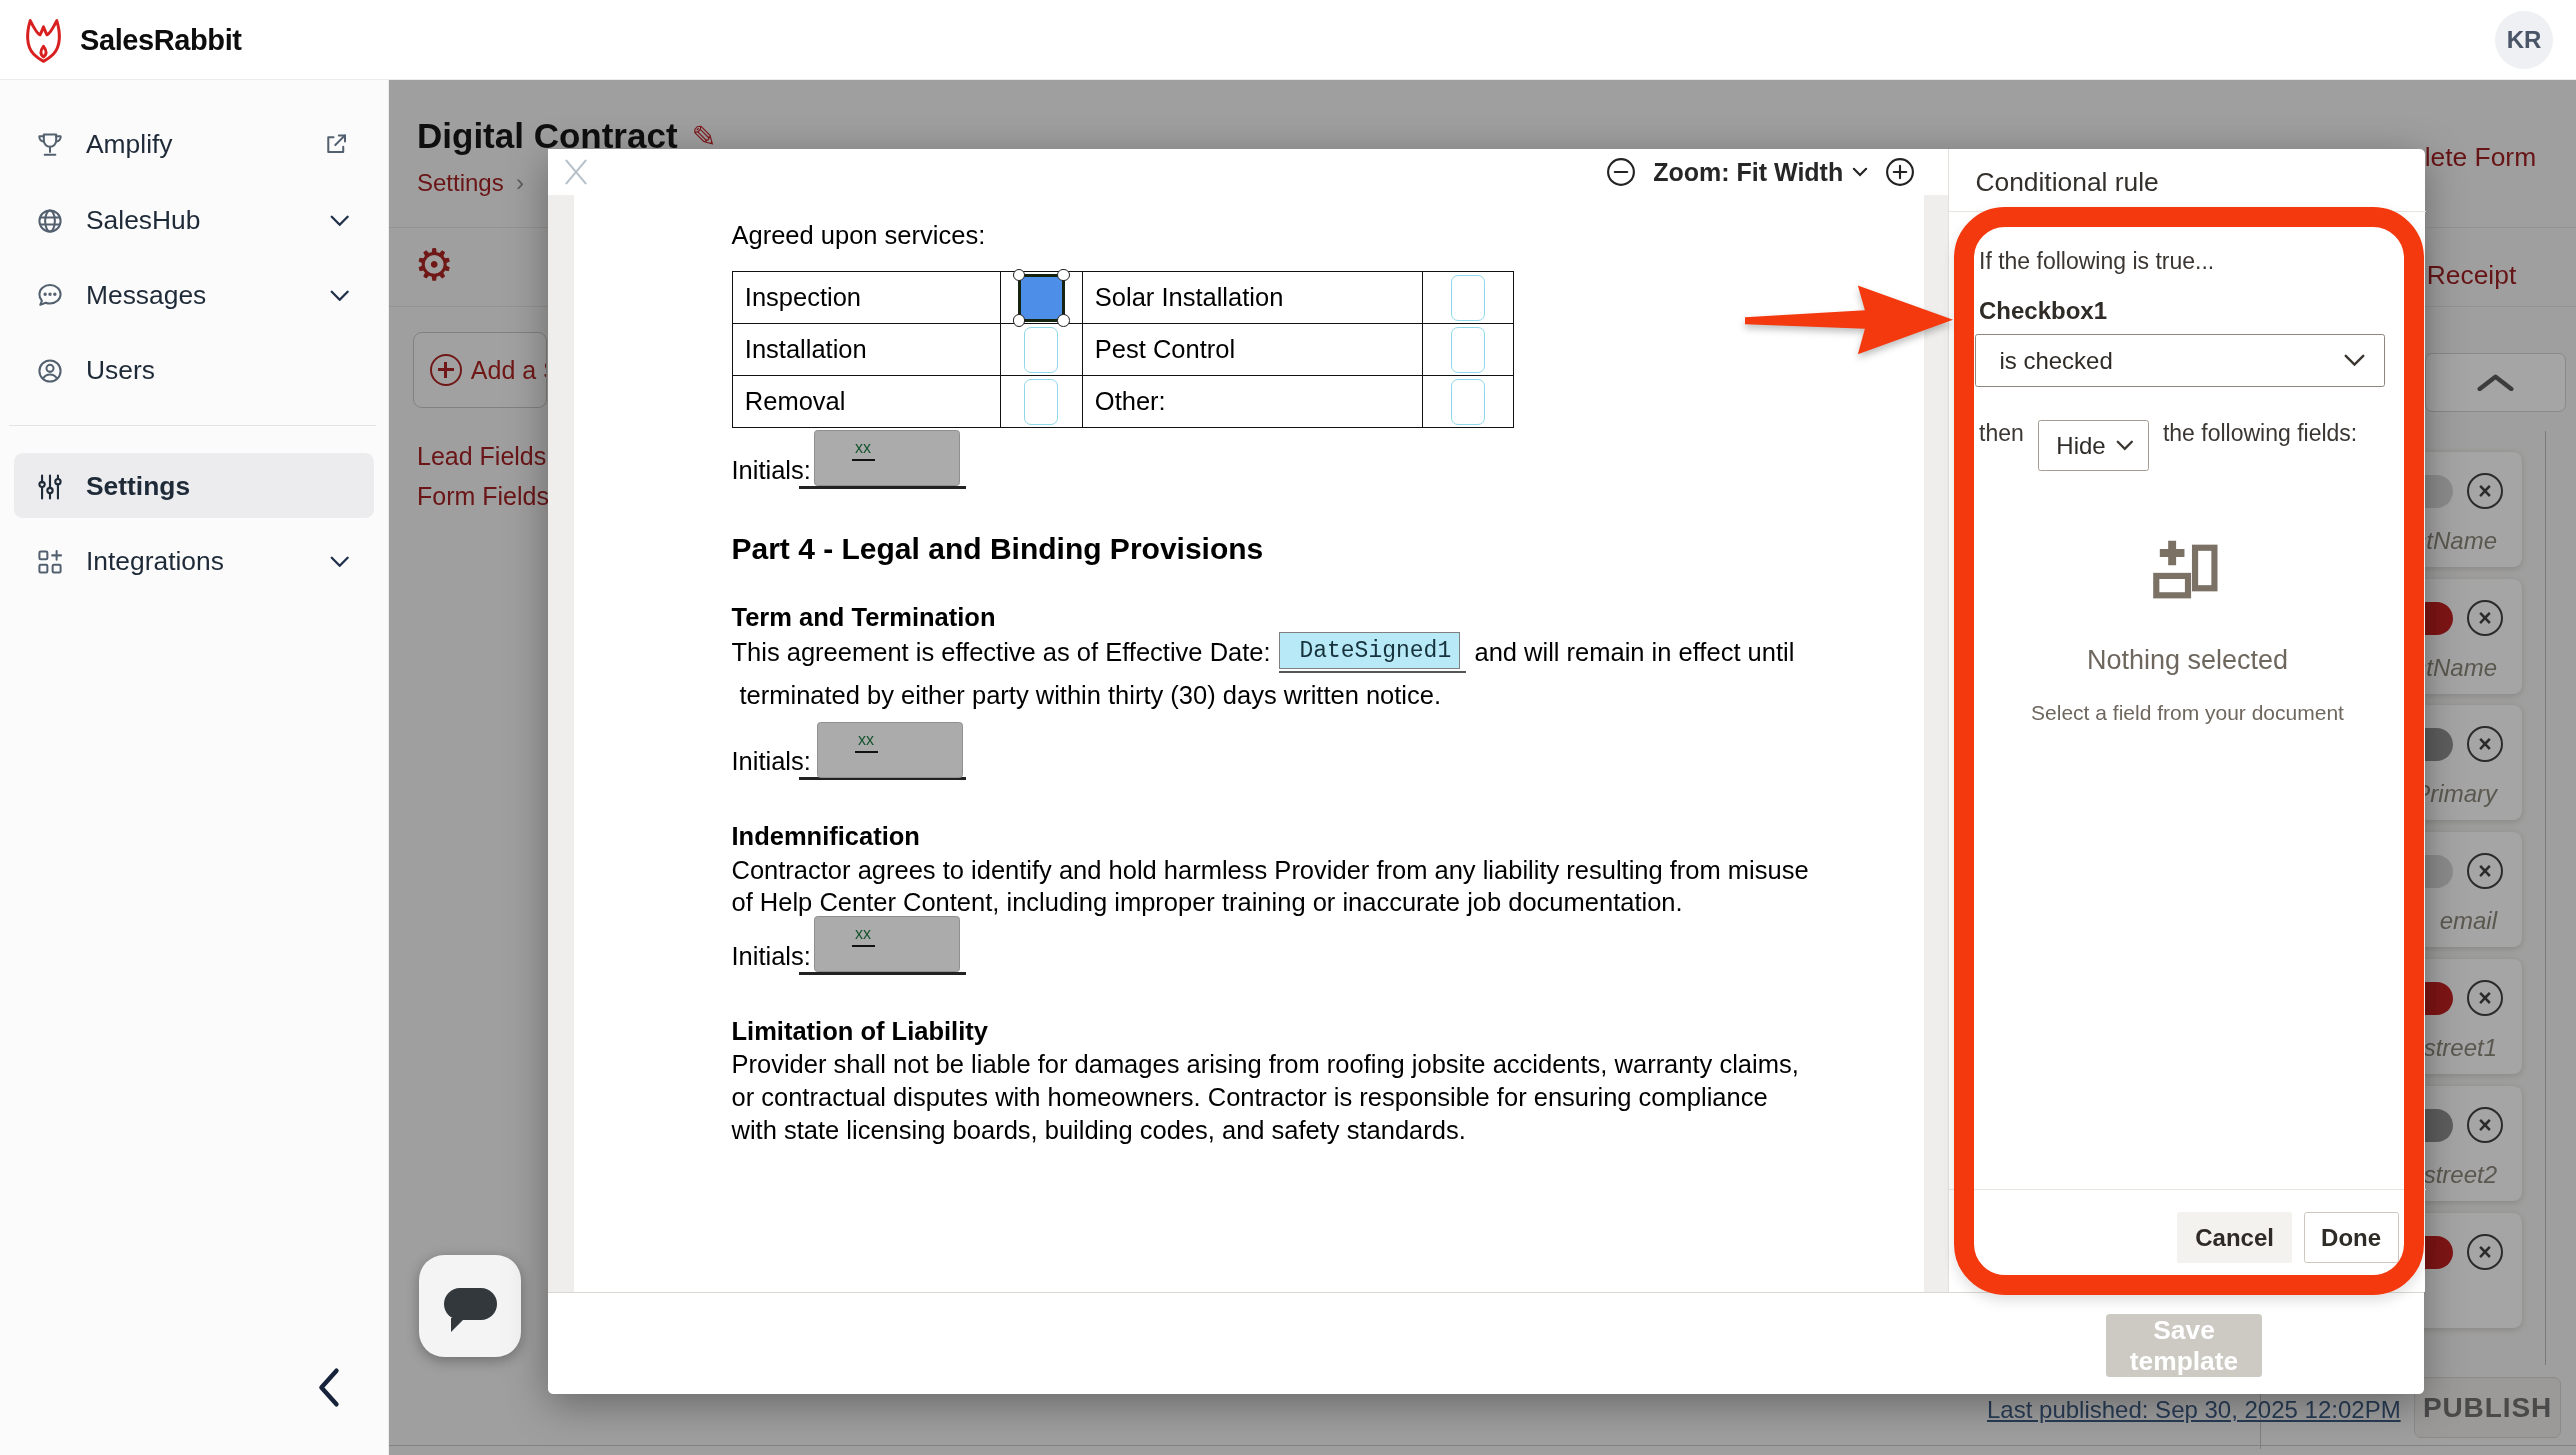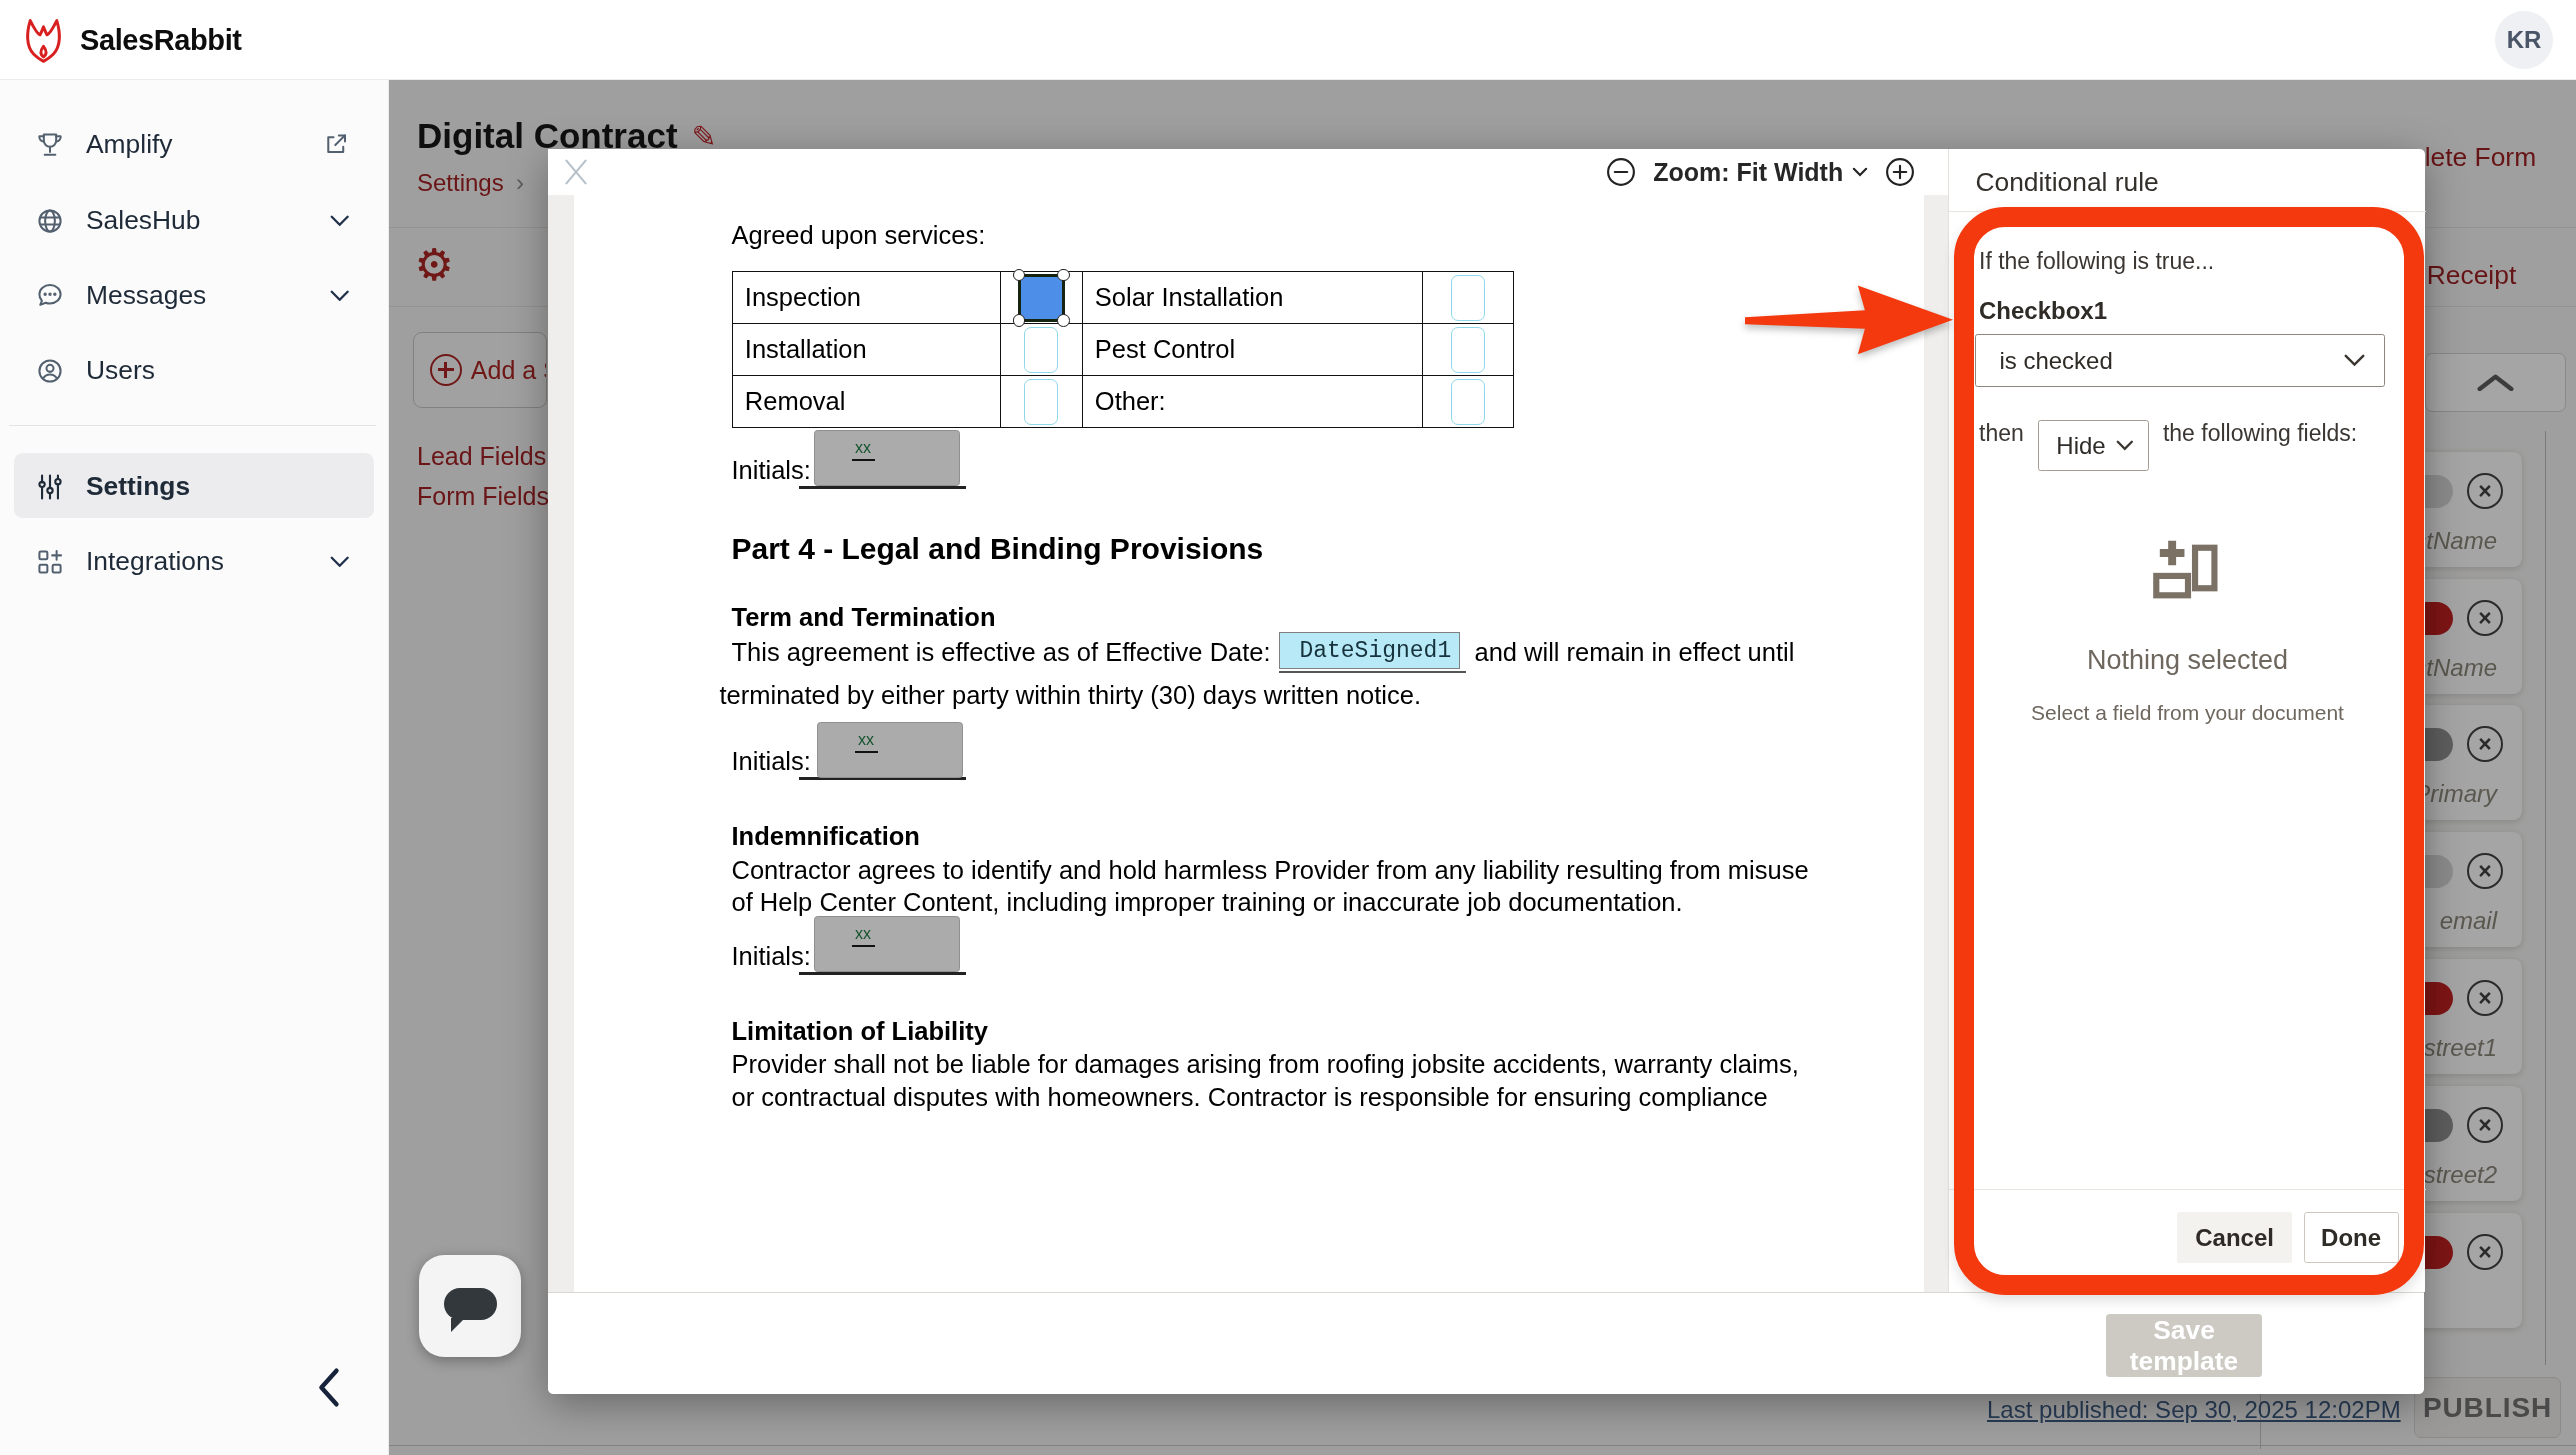--- a/index.html
+++ b/index.html
@@ -401,41 +401,42 @@
           <div class="doc-h1" style="left:158px;top:337px;">Part 4 - Legal and Binding Provisions</div>
 
           <div class="doc-text doc-bold" style="left:158px;top:408px;text-align:center;">Term and Termination</div>
           <div class="inline-row" style="left:158px;top:437px;">
             <span>This agreement is effective as of Effective Date:</span>
             <span class="date-chip-wrap">
               <span class="date-chip">DateSigned1</span>
             </span>
             <span>and will remain in effect until</span>
           </div>
-          <div class="doc-text" style="left:146px;top:486px;text-align:right;">terminated by either party within thirty (30) days written notice.</div>
+          <div class="doc-text" style="left:166px;top:486px;text-align:right;">terminated by either party within thirty (30) days written notice.</div>
 
           <div class="doc-text" style="left:158px;top:552px;">Initials:</div>
           <div class="blank-line" style="left:225px;top:582px;width:167px;"></div>
           <div class="initials-box" style="left:243px;top:527px;">
             <span class="initials-xx">xx</span>
           </div>
 
           <div class="doc-text doc-bold" style="left:158px;top:627px;">Indemnification</div>
           <div class="doc-text" style="left:158px;top:661px;">Contractor agrees to identify and hold harmless Provider from any liability resulting from misuse</div>
           <div class="doc-text" style="left:158px;top:693px;">of Help Center Content, including improper training or inaccurate job documentation.</div>
 
           <div class="doc-text" style="left:158px;top:747px;">Initials:</div>
           <div class="blank-line" style="left:225px;top:777px;width:167px;"></div>
           <div class="initials-box" style="left:240px;top:721px;">
             <span class="initials-xx">xx</span>
           </div>
 
           <div class="doc-text doc-bold" style="left:158px;top:822px;">Limitation of Liability</div>
           <div class="doc-text" style="left:158px;top:855px;">Provider shall not be liable for damages arising from roofing jobsite accidents, warranty claims,</div>
           <div class="doc-text" style="left:158px;top:888px;">or contractual disputes with homeowners. Contractor is responsible for ensuring compliance</div>
+          <div class="doc-text" style="left:158px;top:921px;">with state licensing boards, building codes, and safety standards.</div>
         </div>
       </div>
 
       <div class="panel">
         <div class="p-title">Conditional rule</div>
         <div class="p-div" style="top:62px;"></div>
 
         <div class="p-intro">If the following is true...</div>
         <div class="p-field">Checkbox1</div>
 

